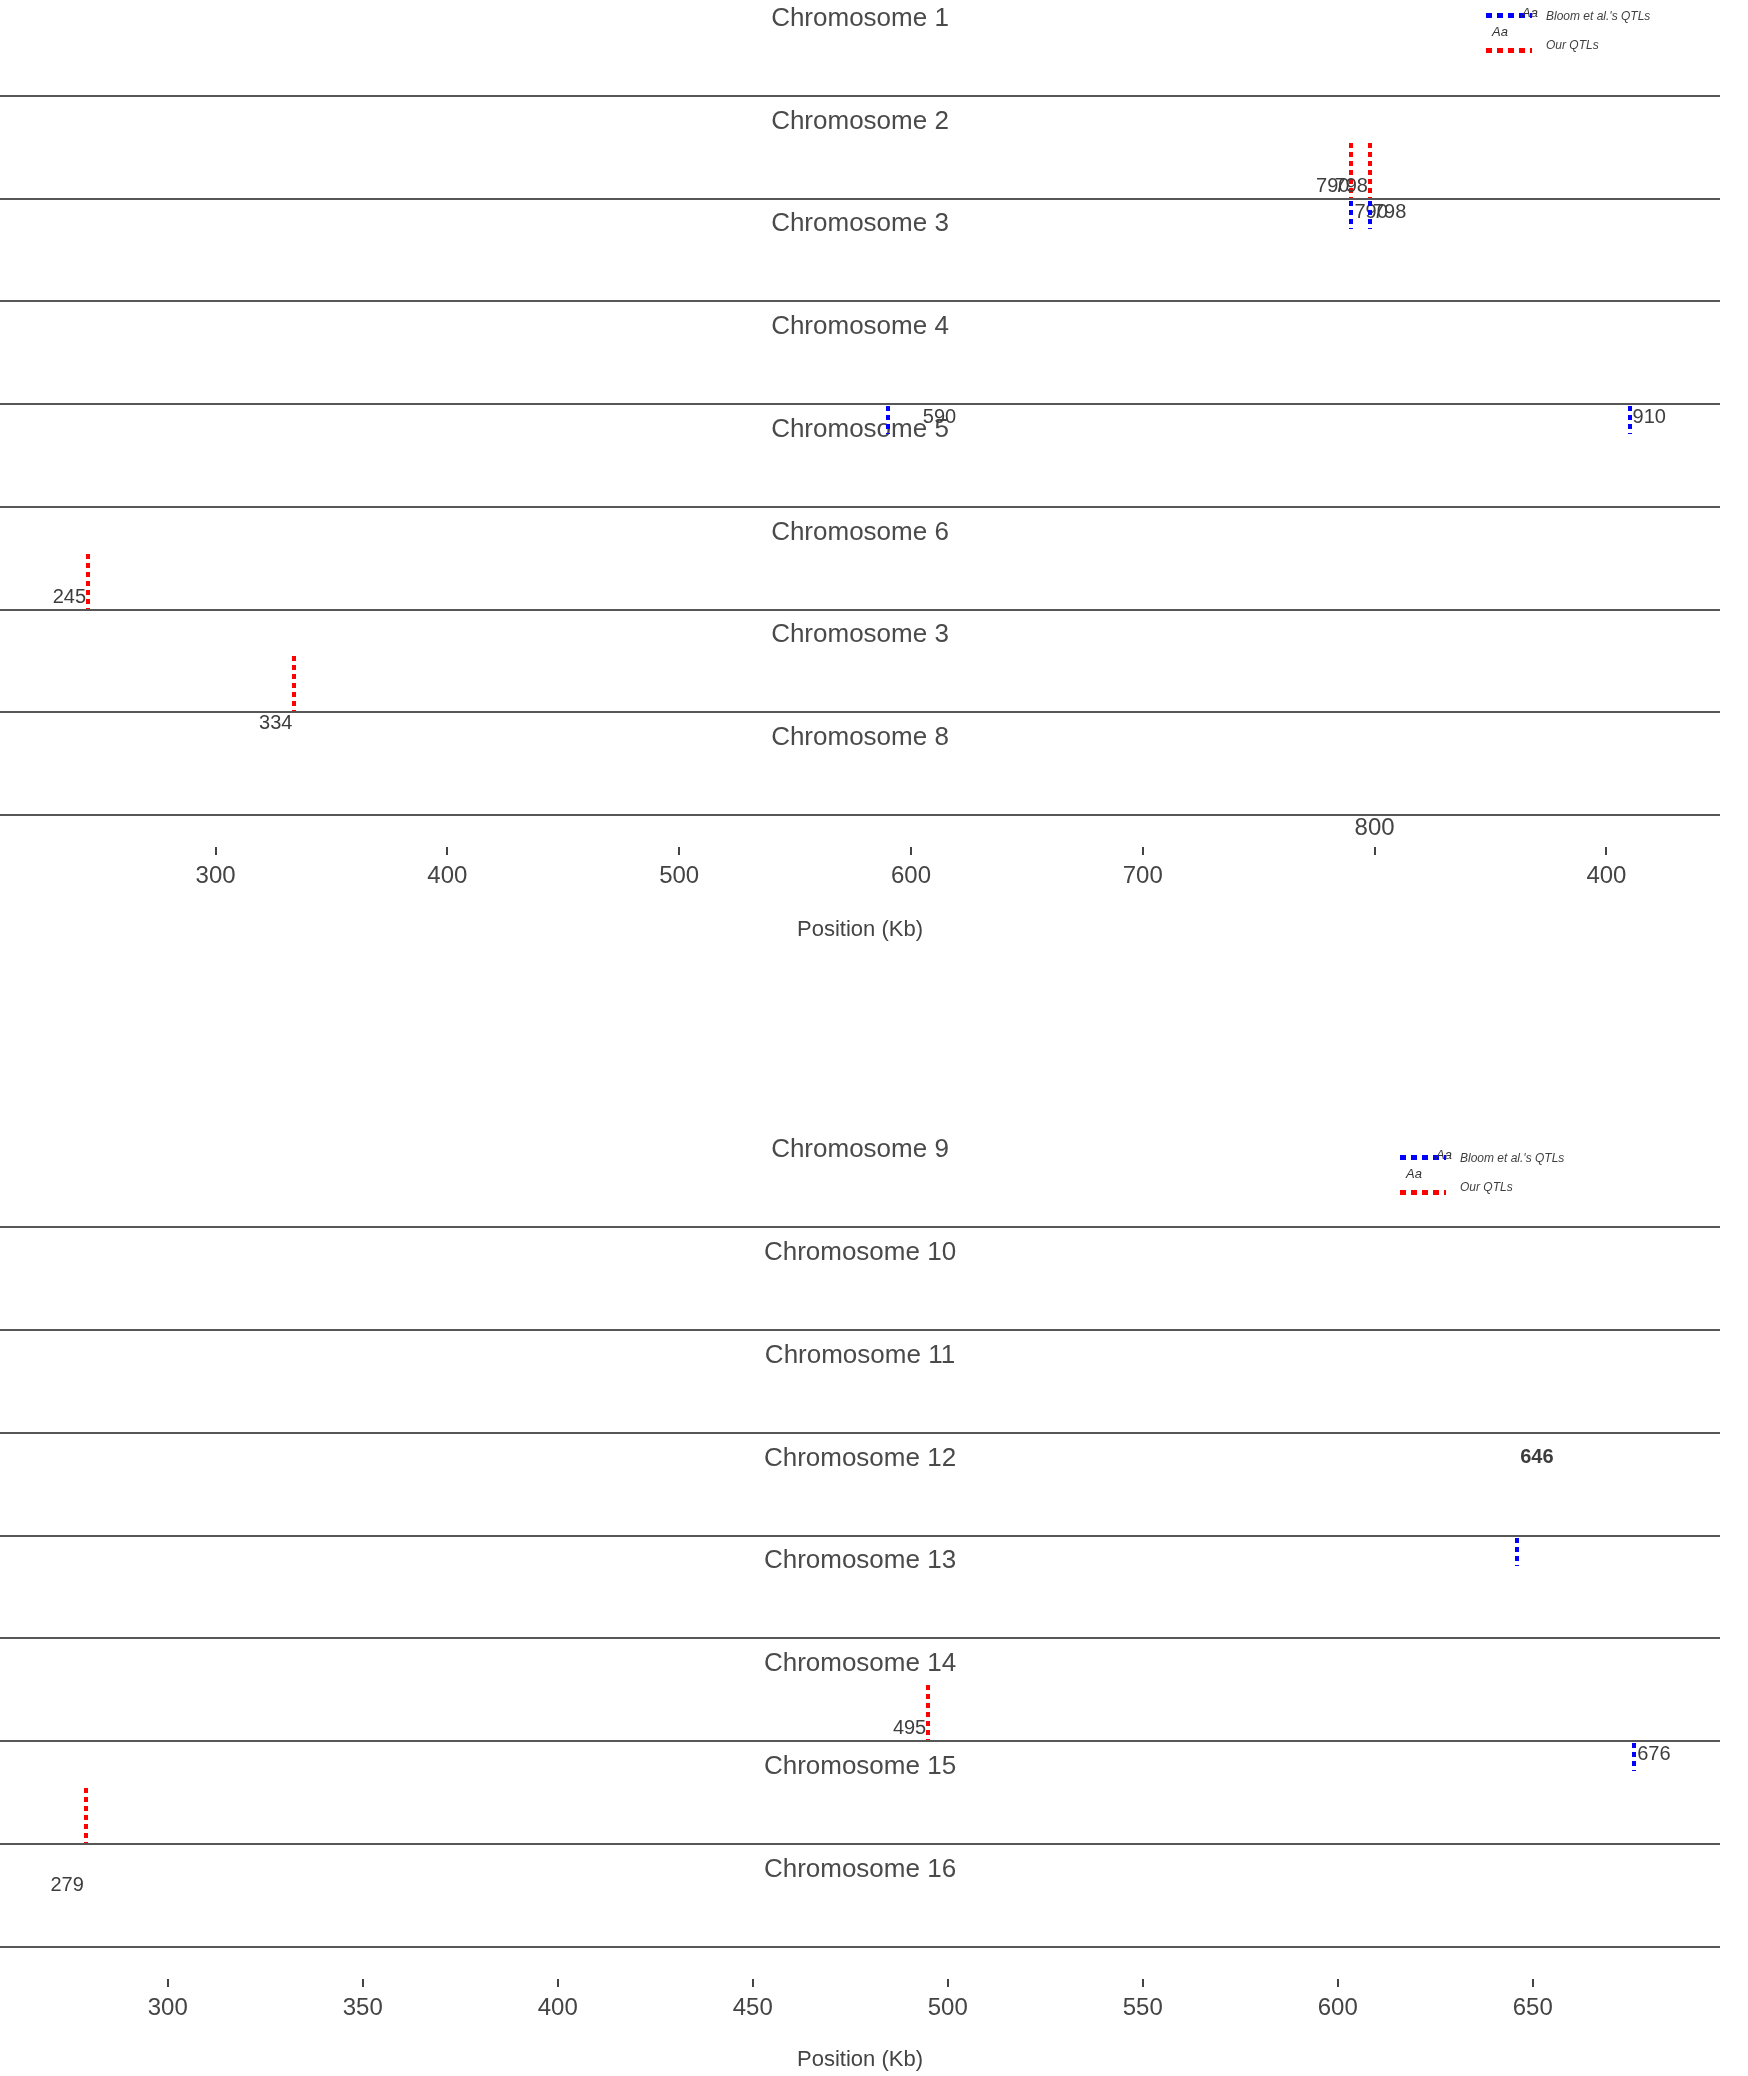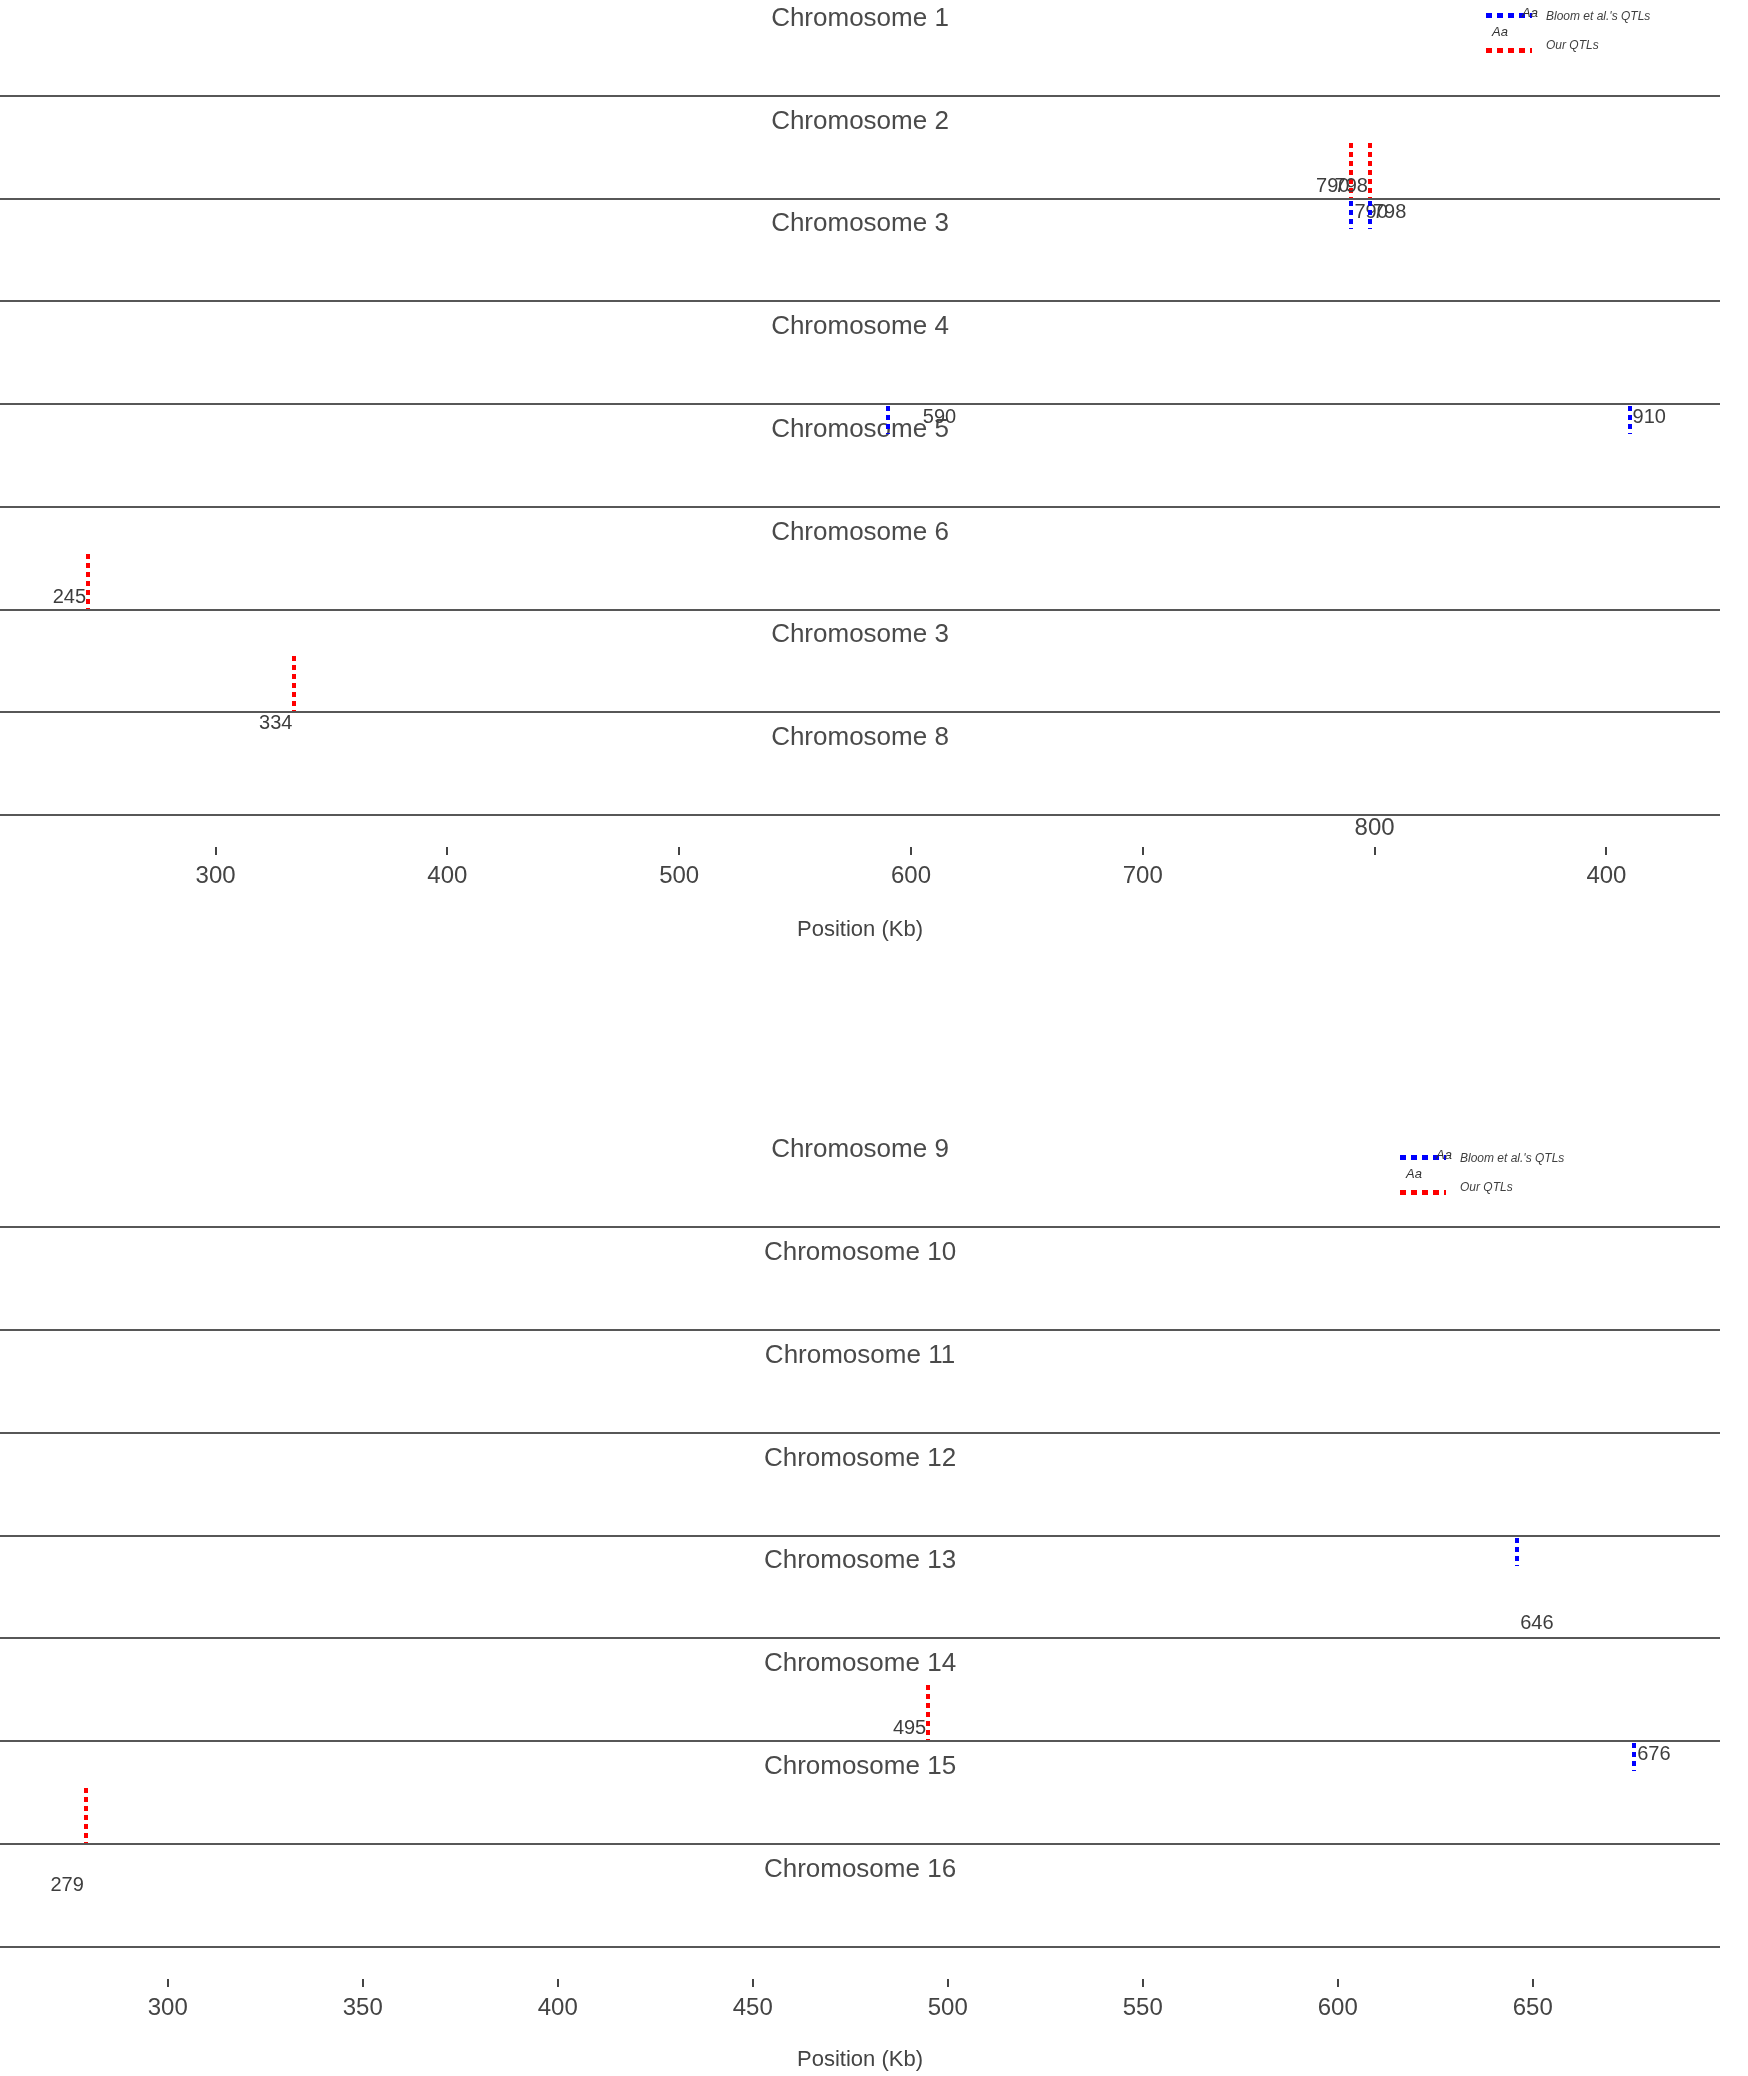--- a/index.html
+++ b/index.html
@@ -89,21 +89,21 @@
       <div class="chrom-axis" style="top: 1534.57px;"></div>
       <div class="chrom-title" style="top: 1545.43px;">Chromosome 13</div>
       <div class="chrom-axis" style="top: 1637.43px;"></div>
       <div class="chrom-title" style="top: 1648.28px;">Chromosome 14</div>
       <div class="chrom-axis" style="top: 1740.28px;"></div>
       <div class="chrom-title" style="top: 1751.14px;">Chromosome 15</div>
       <div class="chrom-axis" style="top: 1843.14px;"></div>
       <div class="chrom-title" style="top: 1854px;">Chromosome 16</div>
       <div class="chrom-axis" style="top: 1946px;"></div>
       <div class="qtl-line" style="left: 1515.19px; top: 1537.57px; height: 28px; background-image: repeating-linear-gradient(rgb(0, 0, 255) 0px, rgb(0, 0, 255) 5px, transparent 5px, transparent 9px);"></div>
-      <div class="qtl-label" style="left: 1520.19px; top: 1611px;">646</div>
+      <div class="qtl-label" style="left: 1520.19px; top: 1445px; font-weight: bold;">646</div>
       <div class="qtl-line" style="left: 1632.2px; top: 1743.28px; height: 28px; background-image: repeating-linear-gradient(rgb(0, 0, 255) 0px, rgb(0, 0, 255) 5px, transparent 5px, transparent 9px);"></div>
       <div class="qtl-label" style="left: 1637.2px; top: 1742.28px;">676</div>
       <div class="qtl-line" style="left: 926.254px; top: 1685.28px; height: 55px; background-image: repeating-linear-gradient(rgb(255, 0, 0) 0px, rgb(255, 0, 0) 5px, transparent 5px, transparent 9px);"></div>
       <div class="qtl-label ours" style="left: 926.254px; top: 1716.28px;">495</div>
       <div class="qtl-line" style="left: 83.805px; top: 1788.14px; height: 55px; background-image: repeating-linear-gradient(rgb(255, 0, 0) 0px, rgb(255, 0, 0) 5px, transparent 5px, transparent 9px);"></div>
       <div class="qtl-label ours" style="left: 83.805px; top: 1873px;">279</div>
       <div class="x-tick" style="left: 166.71px; top: 1979px;"></div>
       <div class="x-tick-label" style="left: 167.71px; top: 1993px;">300</div>
       <div class="x-tick" style="left: 361.721px; top: 1979px;"></div>
       <div class="x-tick-label" style="left: 362.721px; top: 1993px;">350</div>

